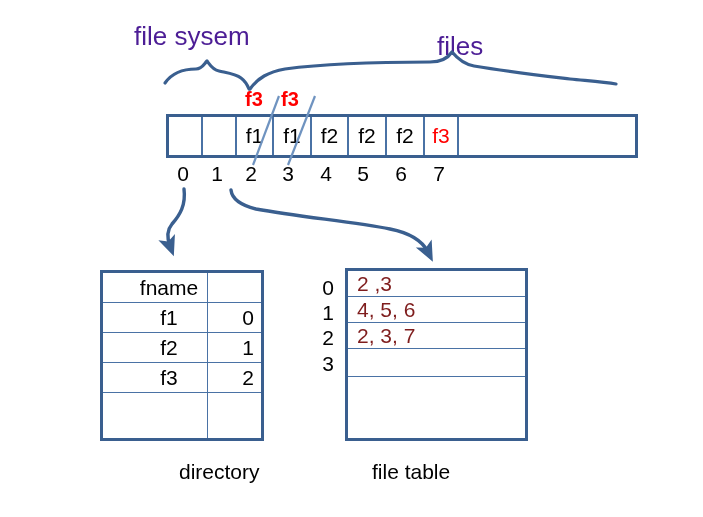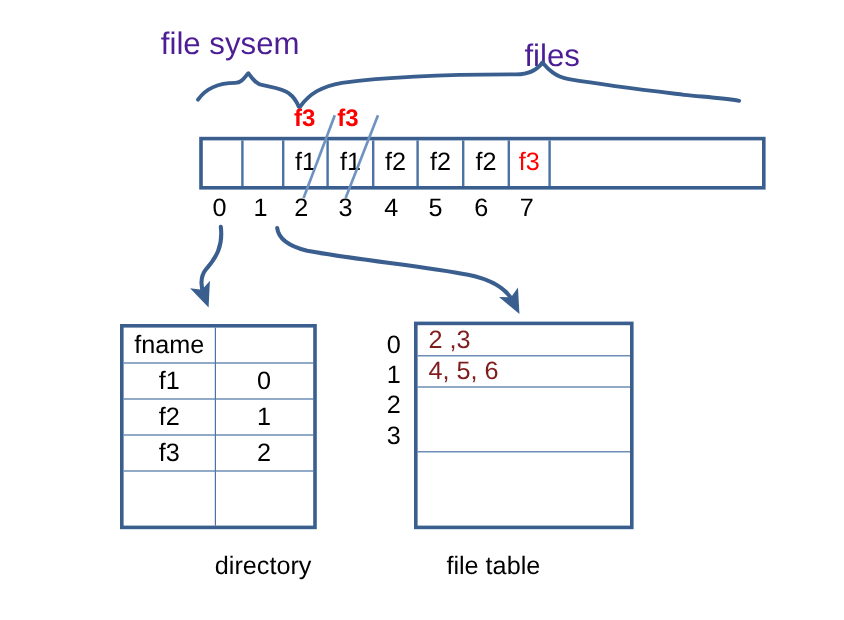--- a/index.html
+++ b/index.html
@@ -97,20 +97,21 @@
   #dir-table .dr.last { border-bottom: none; }
   #dir-table .dc {
     position: absolute;
     top: 0;
     height: 30px;
     font-size: 21px;
     color: #000;
     display: flex;
     align-items: center;
     justify-content: center;
+    margin-left: 28px;
   }
   #dir-table .dc.c0 { left: 0; width: 76px; border-right: 1.5px solid #4a72a5; }
   #dir-table .dc.c1 { left: 76px; width: 82px; }
   #dir-table .dr.hdr .dc { font-size: 21px; }
 
   
   #inode-table {
     position: absolute;
     left: 345px;
     top: 268px;
@@ -231,20 +232,21 @@
   </div>
 
   <div class="inodeidx" style="top:276px;">0</div>
   <div class="inodeidx" style="top:301px;">1</div>
   <div class="inodeidx" style="top:326px;">2</div>
   <div class="inodeidx" style="top:352px;">3</div>
 
   <div id="inode-table">
     <div class="ir" style="top:0px;">2 ,3</div>
     <div class="ir" style="top:26px;">4, 5, 6</div>
+    <div class="ir" style="top:52px;">2, 3, 7</div>
     <div class="ir" style="top:78px; height:28px;"></div>
     <div class="ir" style="top:106px; height:61px; border-bottom:none;"></div>
   </div>
 
   <div class="caption" style="left:136px; top:460px;margin-left:43px;">directory</div>
   <div class="caption" style="left:372px; top:460px;">file table</div>
 
 </div>
 
 </body></html>

